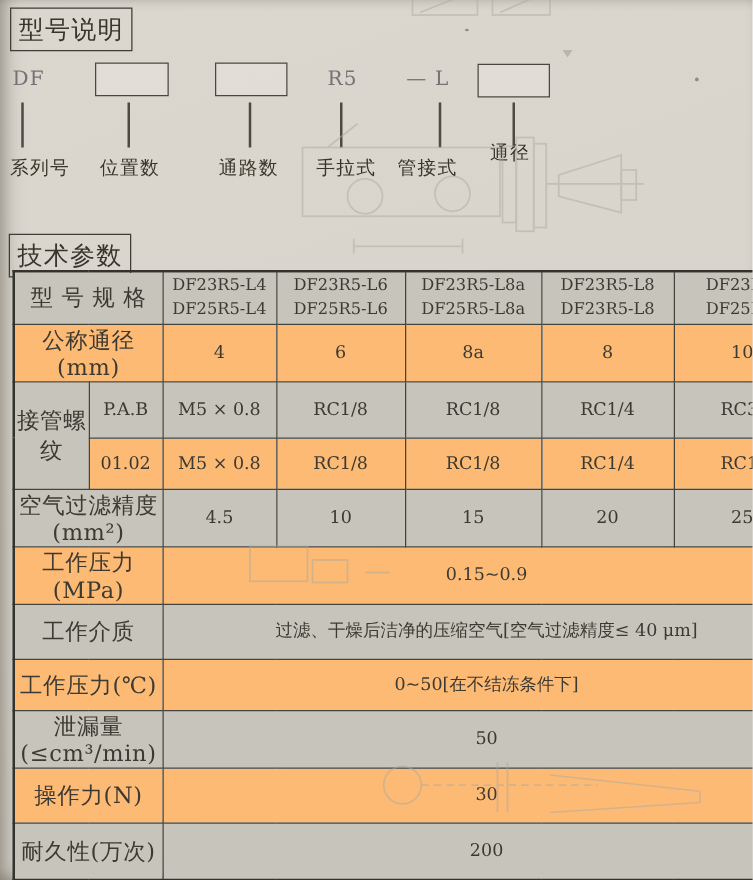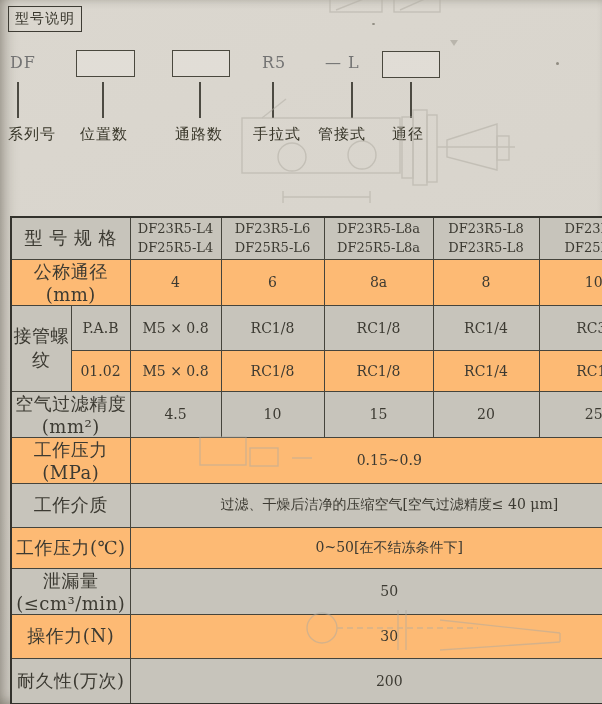--- a/index.html
+++ b/index.html
@@ -8,21 +8,21 @@
     font-family:"DejaVu Serif","Liberation Serif",serif;
     background:linear-gradient(160deg,#dbd7cf 0%,#d8d4cc 55%,#cfcbc3 100%);
     color:#3f3d37;
   }
   .page{position:absolute;inset:0;
     box-shadow:inset 12px 0 14px -8px rgba(92,86,74,.5),
                inset 0 -10px 12px -8px rgba(92,86,74,.45),
                inset 0 6px 8px -6px rgba(92,86,74,.25);}
   .titlebox{
     position:absolute;border:1.6px solid #3e3c34;padding:3px 6px;
-    font-size:14px;letter-spacing:1px;color:#38362c;background:transparent;
+    font-size:20px;letter-spacing:1px;color:#38362c;background:transparent;
     white-space:nowrap;
   }
   .code-item{position:absolute;font-size:16px;color:#737373;letter-spacing:1px;white-space:nowrap;}
   .code-box{position:absolute;border:1.6px solid #4a483e;background:rgba(238,235,228,.35);}
   .leader{position:absolute;width:2px;background:#4c4a42;}
   .leg-label{position:absolute;font-size:15px;color:#383629;letter-spacing:1px;white-space:nowrap;}
   table.spec{
     position:absolute;left:10px;top:216px;width:638px;
     table-layout:fixed;border-collapse:collapse;
     font-size:14px;color:#3c3a32;
@@ -103,22 +103,23 @@
   <span class="leader" style="left:199px;top:82px;height:36px;"></span>
   <span class="leader" style="left:272px;top:82px;height:36px;"></span>
   <span class="leader" style="left:351px;top:82px;height:36px;"></span>
   <span class="leader" style="left:410px;top:82px;height:36px;"></span>
 
   <span class="leg-label" style="left:8px;top:125px;text-align:center;">系列号</span>
   <span class="leg-label" style="left:80px;top:125px;">位置数</span>
   <span class="leg-label" style="left:175px;top:125px;">通路数</span>
   <span class="leg-label" style="left:253px;top:125px;">手拉式</span>
   <span class="leg-label" style="left:318px;top:125px;">管接式</span>
-  <span class="leg-label" style="left:392px;top:125px;">通径</span>
-
+  <span class="leg-label" style="left:392px;top:113px;">通径</span>
+
+  <div class="titlebox" style="left:7px;top:187px;">技术参数</div>
 
   <table class="spec">
     <colgroup>
       <col style="width:60px">
         <col style="width:59px">
       <col style="width:91px">
         <col style="width:103px">
       <col style="width:109px">
         <col style="width:106px">
         <col style="width:110px">

